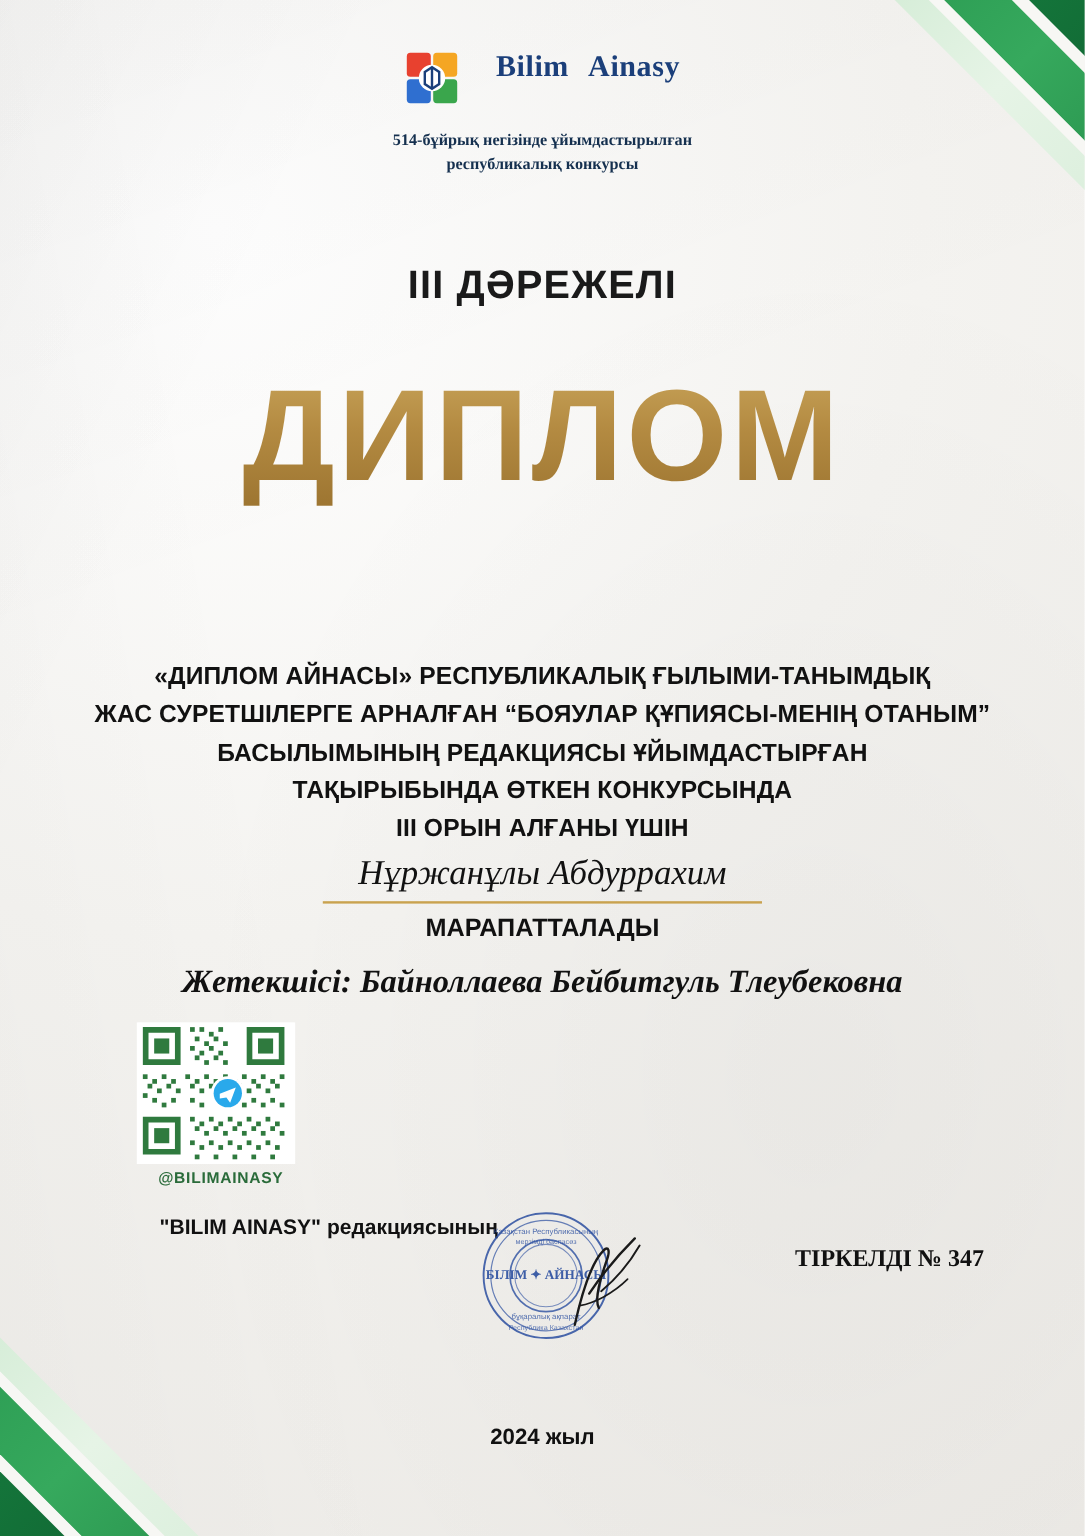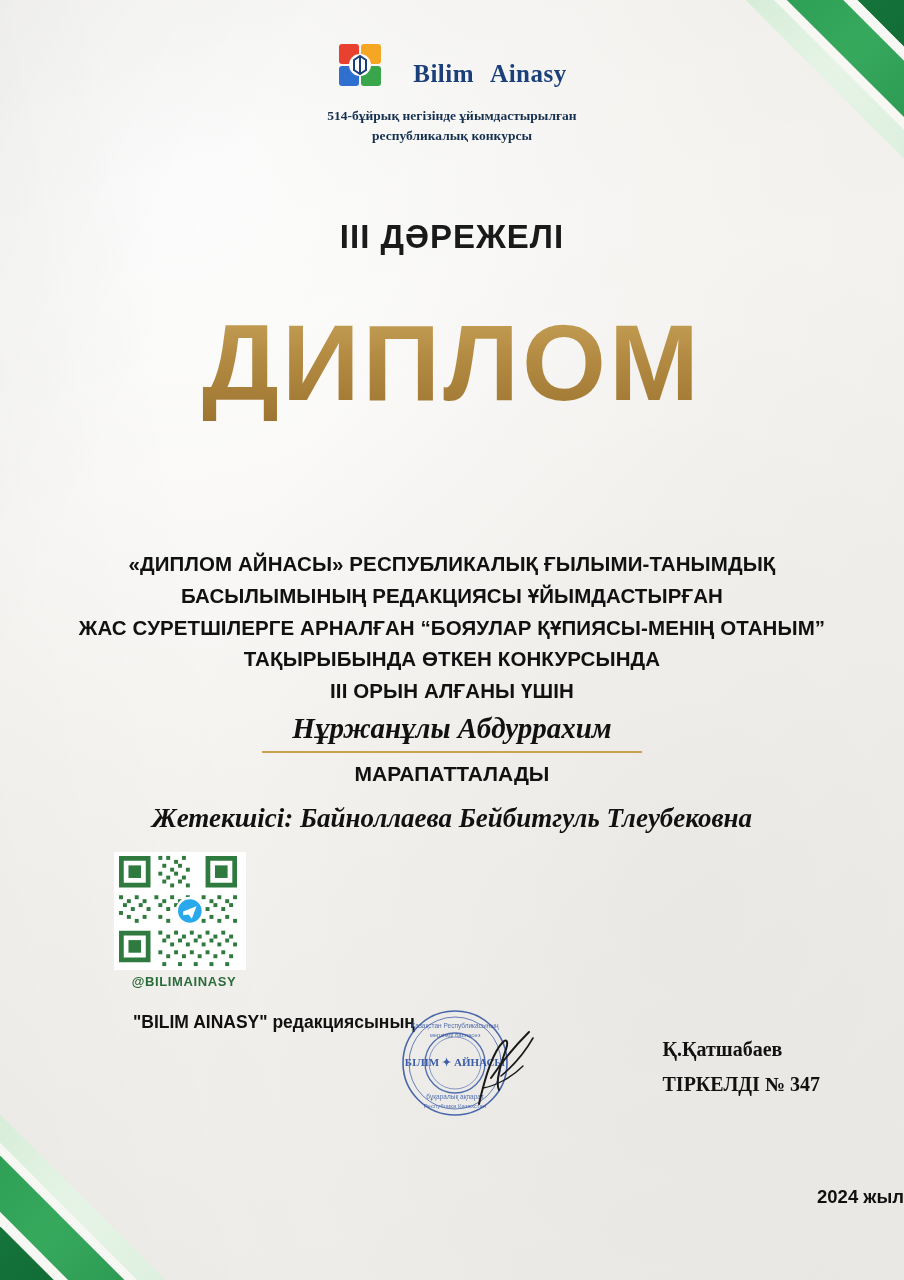--- a/index.html
+++ b/index.html
@@ -68,21 +68,21 @@
   
   .header {
     position: absolute;
     top: 42px;
     left: 0;
     width: 100%;
     text-align: center;
   }
   .brand-row {
     display: inline-flex;
-    align-items: flex-end;
+    align-items: flex-start;
     gap: 30px;
   }
   .logo-mark {
     width: 46px;
     height: 46px;
     position: relative;
   }
   .brand-text {
     font-family: "Liberation Serif", serif;
     font-weight: bold;
@@ -144,21 +144,21 @@
   .recipient {
     position: absolute;
     top: 712px;
     width: 100%;
     text-align: center;
   }
   .recipient-name {
     display: inline-block;
     font-family: "Liberation Serif", serif;
     font-style: italic;
-    font-weight: bold;
+    font-weight: normal;
     font-size: 29px;
     color: #111;
     padding: 0 30px 6px 30px;
     border-bottom: 2px solid #c9a24f;
   }
   .awarded {
     position: absolute;
     top: 762px;
     width: 100%;
     text-align: center;
@@ -226,21 +226,21 @@
     left: 383px;
     top: 1008px;
     width: 170px;
     height: 110px;
   }
 
   .footer {
     position: absolute;
     top: 1182px;
     width: 100%;
-    text-align: right;
+    text-align: center;
     font-weight: bold;
     font-size: 18.5px;
     color: #111;
     line-height: 1.6;
   }
 </style>
 </head>
 <body>
 
 <div class="page">
@@ -283,22 +283,22 @@
       <div>514-бұйрық негізінде ұйымдастырылған</div>
       <div>республикалық конкурсы</div>
     </div>
   </div>
 
   <div class="degree">III ДӘРЕЖЕЛІ</div>
   <div class="diploma">ДИПЛОМ</div>
 
   <div class="body-text">
     <div>«ДИПЛОМ АЙНАСЫ» РЕСПУБЛИКАЛЫҚ ҒЫЛЫМИ-ТАНЫМДЫҚ</div>
+    <div>ЖАС СУРЕТШІЛЕРГЕ АРНАЛҒАН “БОЯУЛАР ҚҰПИЯСЫ-МЕНІҢ ОТАНЫМ”</div>
     <div>БАСЫЛЫМЫНЫҢ РЕДАКЦИЯСЫ ҰЙЫМДАСТЫРҒАН</div>
-    <div>ЖАС СУРЕТШІЛЕРГЕ АРНАЛҒАН “БОЯУЛАР ҚҰПИЯСЫ-МЕНІҢ ОТАНЫМ”</div>
     <div>ТАҚЫРЫБЫНДА ӨТКЕН КОНКУРСЫНДА</div>
     <div>III  ОРЫН АЛҒАНЫ ҮШІН</div>
   </div>
 
   <div class="recipient">
     <span class="recipient-name">Нұржанұлы Абдуррахим</span>
   </div>
   <div class="awarded">МАРАПАТТАЛАДЫ</div>
   <div class="supervisor">Жетекшісі: Байноллаева Бейбитгуль Тлеубековна</div>
 
@@ -433,20 +433,19 @@
         <text x="0" y="45" text-anchor="middle" font-family="Liberation Sans, sans-serif" font-size="6" fill="#2b4fa0" opacity="0.75">Республика Казахстан</text>
       </g>
       <path d="M96 96 C104 60, 112 42, 120 34 C124 30, 126 34, 122 44 C118 56, 112 74, 116 82" fill="none" stroke="#1a1a1a" stroke-width="2" stroke-linecap="round"></path>
       <path d="M108 70 C120 52, 134 36, 146 24" fill="none" stroke="#1a1a1a" stroke-width="2" stroke-linecap="round"></path>
       <path d="M118 68 C130 58, 142 44, 150 30" fill="none" stroke="#1a1a1a" stroke-width="1.6" stroke-linecap="round"></path>
       <path d="M100 80 C112 78, 128 70, 140 58" fill="none" stroke="#1a1a1a" stroke-width="1.4" stroke-linecap="round"></path>
     </svg>
   </div>
 
   <div class="sig-right">
-    <div>Қ.Қатшабаев</div>
     <div>ТІРКЕЛДІ № 347</div>
   </div>
 
   <div class="footer">
     <div>2024 жыл</div>
   </div>
 </div>
 
 </body></html>

